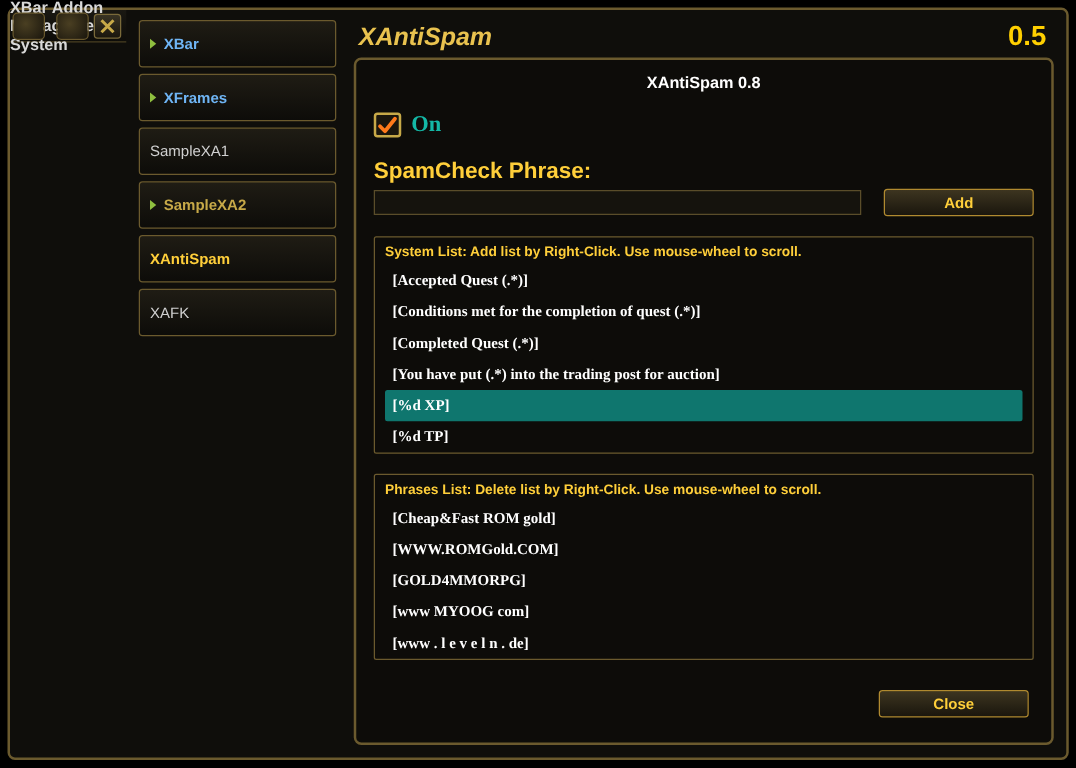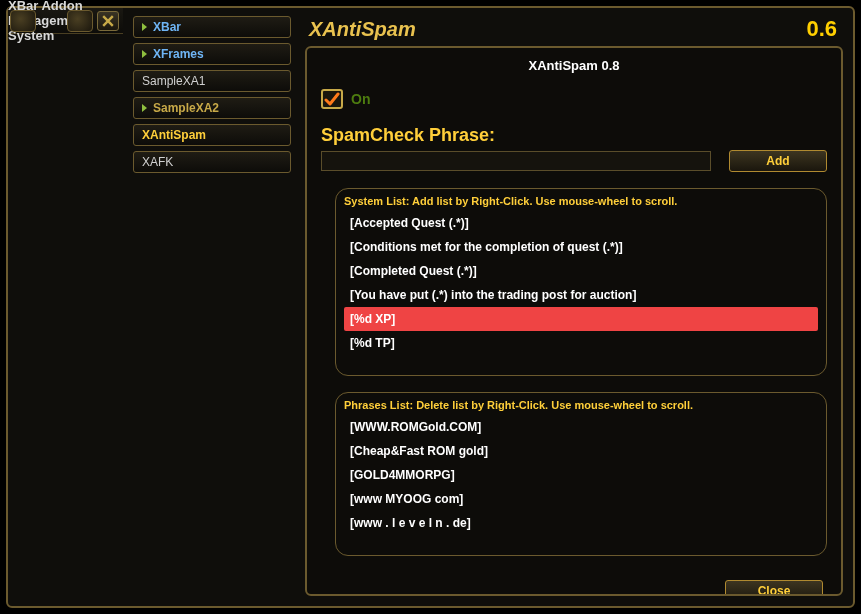--- a/index.html
+++ b/index.html
@@ -70,21 +70,21 @@
   padding: 8px 10px 10px 10px;
   gap: 14px;
 }
 .sidebar {
   width: 158px;
   display: flex;
   flex-direction: column;
   gap: 5px;
 }
 .side-item {
-  height: 22px;
+  height: 38px;
   border: 1px solid #6b5a2e;
   border-radius: 3px;
   background: linear-gradient(#1f1c14, #0d0c09);
   display: flex;
   align-items: center;
   padding: 0 8px;
   cursor: pointer;
   font-size: 12px;
   font-weight: bold;
 }
@@ -150,23 +150,24 @@
   border: 2px solid #c7a948;
   border-radius: 3px;
   background: #1a160d;
   display: flex;
   align-items: center;
   justify-content: center;
   cursor: pointer;
 }
 .checkbox svg { width: 16px; height: 16px; }
 .check-label {
-  color: #4d7c0f;
-  font-weight: bold;
-  font-size: 14px;
+  color: #14b8a6;
+  font-weight: bold;
+  font-size: 18px;
+  font-family: Liberation Serif, serif;
 }
 .phrase-section .label {
   color: #ffcf3a;
   font-weight: bold;
   font-size: 18px;
   margin-bottom: 4px;
 }
 .phrase-row {
   display: flex;
   gap: 18px;
@@ -176,57 +177,57 @@
   flex: 0 0 390px;
   height: 20px;
   border: 1px solid #5a4d2a;
   background: #15130d;
   color: #ddd;
   padding: 0 5px;
   font-family: inherit;
   font-size: 12px;
 }
 .btn {
-  width: 98px;
+  width: 120px;
   height: 22px;
   border: 1px solid #b08a30;
   border-radius: 3px;
   background: linear-gradient(#3d3520, #1a160d);
   color: #ffcf3a;
   font-weight: bold;
   font-size: 12px;
   cursor: pointer;
   display: flex;
   align-items: center;
   justify-content: center;
   margin-left: auto;
 }
 .list-box {
   border: 1px solid #6b5a2e;
-  border-radius: 13px;
+  border-radius: 2px;
   background: #0d0c09;
-  padding: 6px 8px 20px 8px;
-  margin-left: 14px;
+  padding: 6px 8px 0 8px;
 }
 .list-box .hint {
   color: #ffcf3a;
   font-weight: bold;
   font-size: 11px;
   margin-bottom: 4px;
 }
 .list-item {
   color: #fff;
   font-weight: bold;
   font-size: 12px;
   padding: 5px 6px;
   cursor: pointer;
   border-radius: 2px;
+  font-family: Liberation Serif, serif;
 }
 .list-item.selected {
-  background: #ef4444;
+  background: #0f766e;
 }
 .footer {
   display: flex;
   justify-content: flex-end;
   padding: 8px 4px 0 0;
 }
 </style>
 </head>
 <body>
 
@@ -263,21 +264,21 @@
           <span>XAntiSpam</span>
         </div>
         <div class="side-item plain">
           <span>XAFK</span>
         </div>
       </div>
 
     <div class="main">
       <div class="main-header">
         <span class="name">XAntiSpam</span>
-        <span class="version">0.6</span>
+        <span class="version">0.5</span>
       </div>
 
       <div class="main-panel">
         <div class="panel-title">XAntiSpam 0.8</div>
 
         <div class="check-row">
           <div class="checkbox">
             <svg viewBox="0 0 16 16">
                 <path d="M2 9 L6 13 L14 3" stroke="#ff7a1a" stroke-width="3" fill="none" stroke-linecap="round" stroke-linejoin="round"></path>
               </svg>
@@ -301,22 +302,22 @@
               <div class="list-item">[Completed Quest (.*)]</div>
               <div class="list-item">[You have put (.*) into the trading post for auction]</div>
               <div class="list-item selected">[%d XP]</div>
               <div class="list-item">[%d TP]</div>
             </div>
         </div>
 
         <div class="list-box">
           <div class="hint">Phrases List: Delete list by Right-Click. Use mouse-wheel to scroll.</div>
           <div id="phrases-list">
+              <div class="list-item">[Cheap&amp;Fast ROM gold]</div>
               <div class="list-item">[WWW.ROMGold.COM]</div>
-              <div class="list-item">[Cheap&amp;Fast ROM gold]</div>
               <div class="list-item">[GOLD4MMORPG]</div>
               <div class="list-item">[www MYOOG com]</div>
               <div class="list-item">[www . l e v e l n . de]</div>
             </div>
         </div>
 
         <div class="footer">
           <div class="btn">Close</div>
         </div>
       </div>

